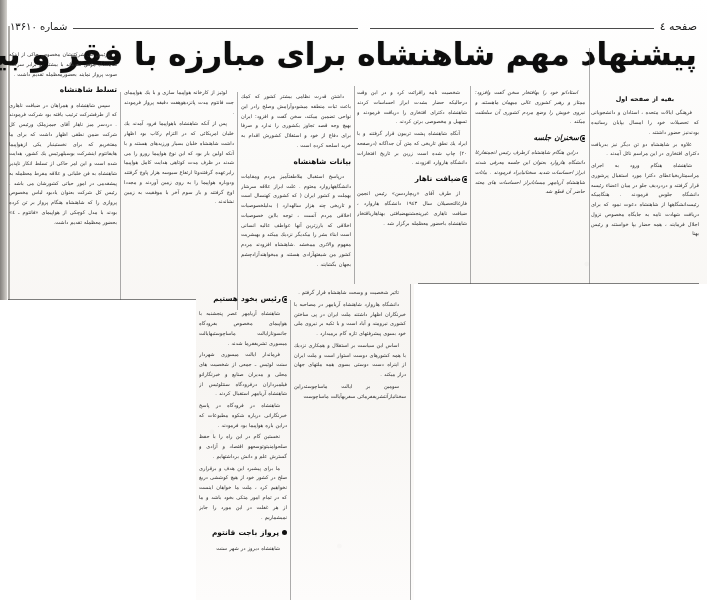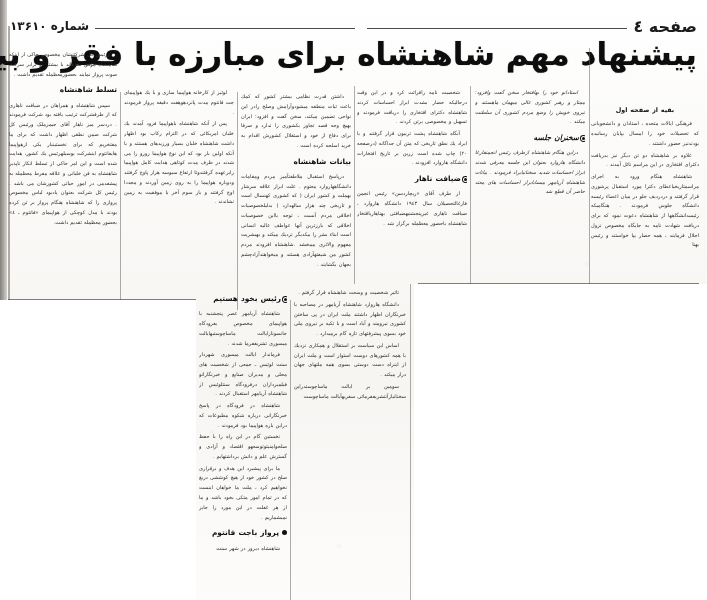--- a/index.html
+++ b/index.html
@@ -49,32 +49,32 @@
   }
 
   
   .masthead{
     position:absolute;left:0;right:0;top:16px;height:20px;
     display:flex;align-items:center;gap:0;
     padding:0 10px;box-sizing:border-box;
     direction:rtl;
   }
   .mast-page{
-    font-size:16px;font-weight:bold;color:#1b1b1b;white-space:nowrap;
+    font-size:11px;font-weight:normal;color:#1b1b1b;white-space:nowrap;
     letter-spacing:.3px;
   }
   .mast-rule{
     flex:1;height:0;border-top:1.6px solid #2a2a2a;margin:0 6px;
     position:relative;top:2px;opacity:.85;
   }
   .mast-center{
     font-size:10px;font-weight:bold;color:#1b1b1b;white-space:nowrap;
   }
   .mast-issue{
-    font-size:12px;font-weight:bold;color:#1b1b1b;white-space:nowrap;
+    font-size:10px;font-weight:normal;color:#1b1b1b;white-space:nowrap;
   }
 
   
   .headline{
     position:absolute;top:38px;right:10px;left:128px;
     text-align:center;
     font-family:"DejaVu Sans","Liberation Sans",sans-serif;
     font-weight:bold;
     font-size:31px;
     line-height:1.08;
@@ -124,21 +124,21 @@
     display:inline-block;width:5px;height:5px;border-radius:50%;
     background:#111;margin-left:3px;position:relative;top:0px;
   }
   .sub .bullet.flower{
     border-radius:50%;
     box-shadow:0 0 0 1px #fff, 0 0 0 2px #111;
     width:3px;height:3px;
   }
   .kicker{
     display:block;text-align:center;font-weight:bold;font-size:6.4px;
-    color:#141414;margin:16px 0 3px 0;
+    color:#141414;margin:5px 0 3px 0;
   }
 </style>
 </head>
 <body>
 
 <div id="scan">
   <div id="grain"></div>
   <div id="leftedge"></div>
   <div id="leftedge2"></div>
 

